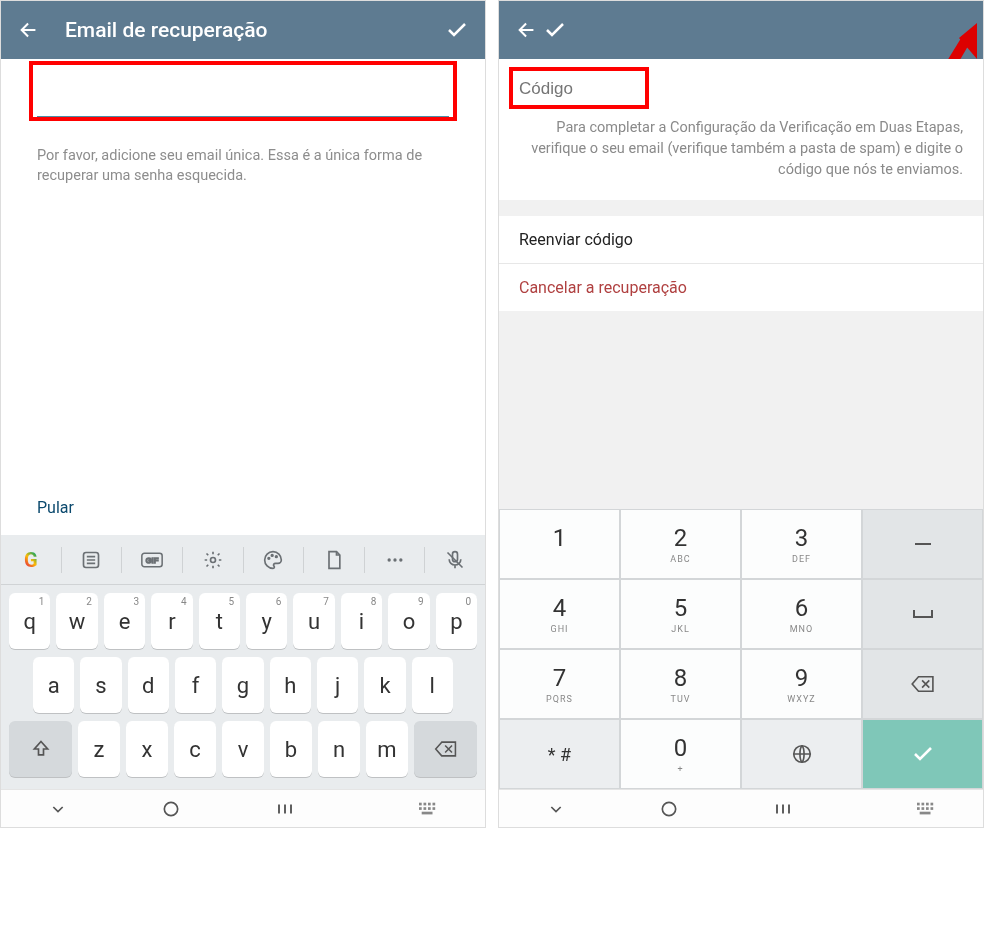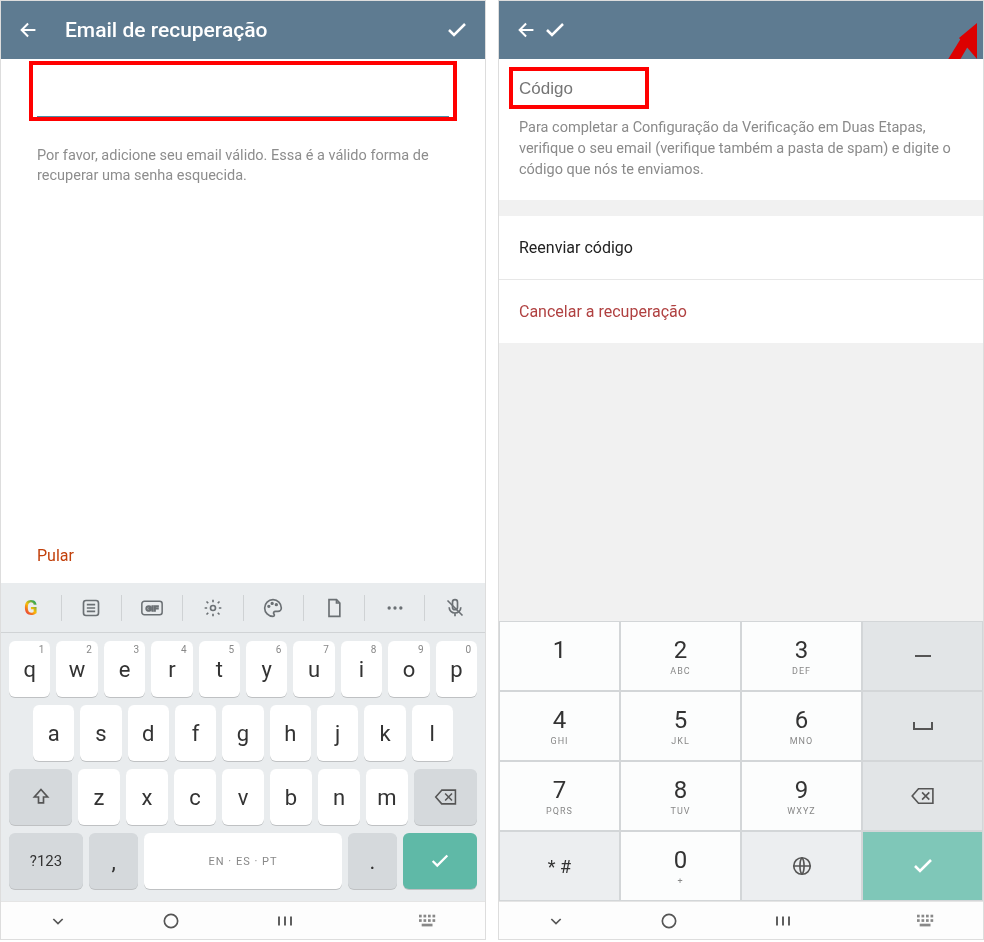--- a/index.html
+++ b/index.html
@@ -7,21 +7,21 @@
     font-family: -apple-system, BlinkMacSystemFont, "Segoe UI", Roboto, sans-serif;
     background: #fff;
     width: 984px;
     height: 942px;
     display: flex;
     gap: 12px;
     padding: 0;
   }
   .phone {
     width: 486px;
-    height: 940px;
+    height: 828px;
     background: #fff;
     position: relative;
     display: flex;
     flex-direction: column;
     border: 1px solid #ddd;
   }
   .topbar {
     background: #5e7b91;
     height: 58px;
     display: flex;
@@ -74,21 +74,21 @@
     outline: none;
     background: transparent;
   }
   .helper {
     color: #8d8d8d;
     font-size: 14.5px;
     line-height: 1.4;
     margin: 18px 36px 0;
   }
   .skip {
-    color: #c2410c;
+    color: #0c4a6e;
     font-size: 16px;
     margin: auto 0 18px 36px;
     cursor: pointer;
   }
   
   .keyboard {
     background: #e9ecee;
     padding: 0;
   }
   .kb-toolbar {
@@ -160,25 +160,26 @@
   .code-placeholder {
     color: #9a9a9a;
     font-size: 17px;
   }
   .info-block {
     background: #fff;
     padding: 0 20px 20px;
     color: #8a8a8a;
     font-size: 14.5px;
     line-height: 1.45;
+    text-align: right;
   }
   .section-gap { height: 16px; background:#f1f1f1; }
   .link-item {
     background: #fff;
-    padding: 22px 20px;
+    padding: 14px 20px;
     font-size: 16px;
     cursor: pointer;
   }
   .link-item.dark { color: #222; }
   .link-item.red { color: #b04141; }
   .divider { height:1px; background:#e7e7e7; }
   
   .numpad {
     background: #e9ecee;
   }
@@ -240,21 +241,21 @@
       <svg width="24" height="24" viewBox="0 0 24 24" fill="none" stroke="#fff" stroke-width="2.5">
           <path d="M4 12l5 5L20 6"></path>
         </svg>
     </div>
   </div>
   <div class="content">
     <div class="input-wrap">
       <div class="red-box" style="left:-8px;top:-22px;right:-8px;height:60px;"></div>
       <input class="input-line" style="">
     </div>
-    <div class="helper">Por favor, adicione seu email válido. Essa é a válido forma de recuperar uma senha esquecida.</div>
+    <div class="helper">Por favor, adicione seu email única. Essa é a única forma de recuperar uma senha esquecida.</div>
     <div class="skip">Pular</div>
   </div>
 
   <div class="keyboard">
     <div class="kb-toolbar">
       <div class="kb-tool">
           <span class="gicon">G</span>
         </div>
       <div class="kb-sep"></div>
       <div class="kb-tool">
@@ -347,31 +348,20 @@
           <div class="key">b</div>
           <div class="key">n</div>
           <div class="key">m</div>
           <div class="key func wide">
             <svg width="24" height="18" viewBox="0 0 28 20" fill="none" stroke="#555" stroke-width="1.8">
               <path d="M9 2L2 10l7 8h16V2z"></path>
               <path d="M13 6l8 8M21 6l-8 8"></path>
             </svg>
           </div>
         </div>
-      <div class="kb-row">
-        <div class="key func wide" style="font-size:15px;">?123</div>
-        <div class="key func">,</div>
-        <div class="key" style="flex:4;font-size:11px;color:#888;letter-spacing:1px;">EN · ES · PT</div>
-        <div class="key func">.</div>
-        <div class="key enter wide">
-          <svg width="22" height="22" viewBox="0 0 24 24" fill="none" stroke="#fff" stroke-width="2.5">
-              <path d="M4 12l5 5L20 6"></path>
-            </svg>
-        </div>
-      </div>
     </div>
   </div>
   <div class="navbar">
     <div class="navbtn">
         <svg width="16" height="16" viewBox="0 0 24 24" fill="none" stroke="#555" stroke-width="2.5">
           <path d="M5 9l7 7 7-7"></path>
         </svg>
       </div>
     <div class="navbtn">
         <svg width="20" height="20" viewBox="0 0 24 24" fill="none" stroke="#555" stroke-width="2">

